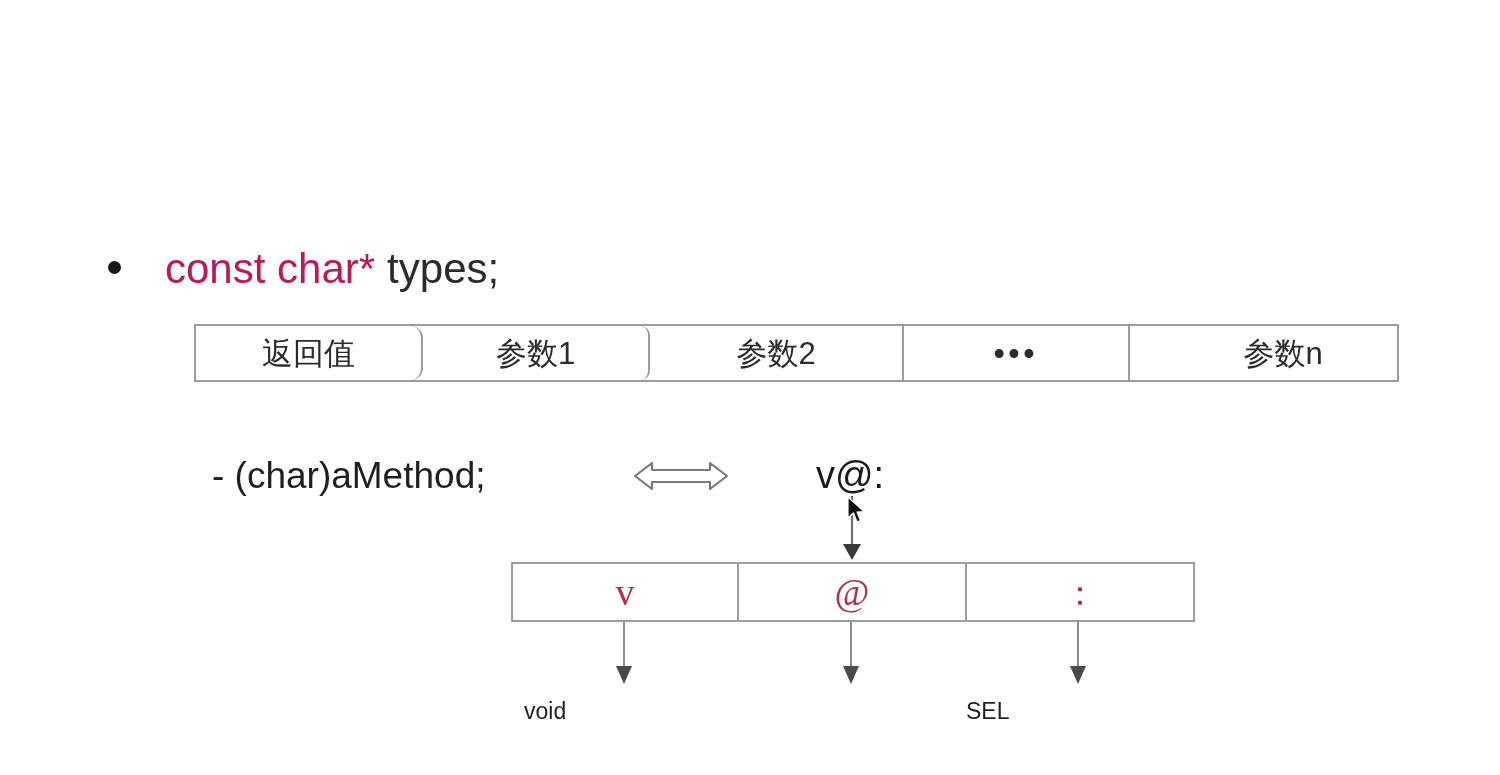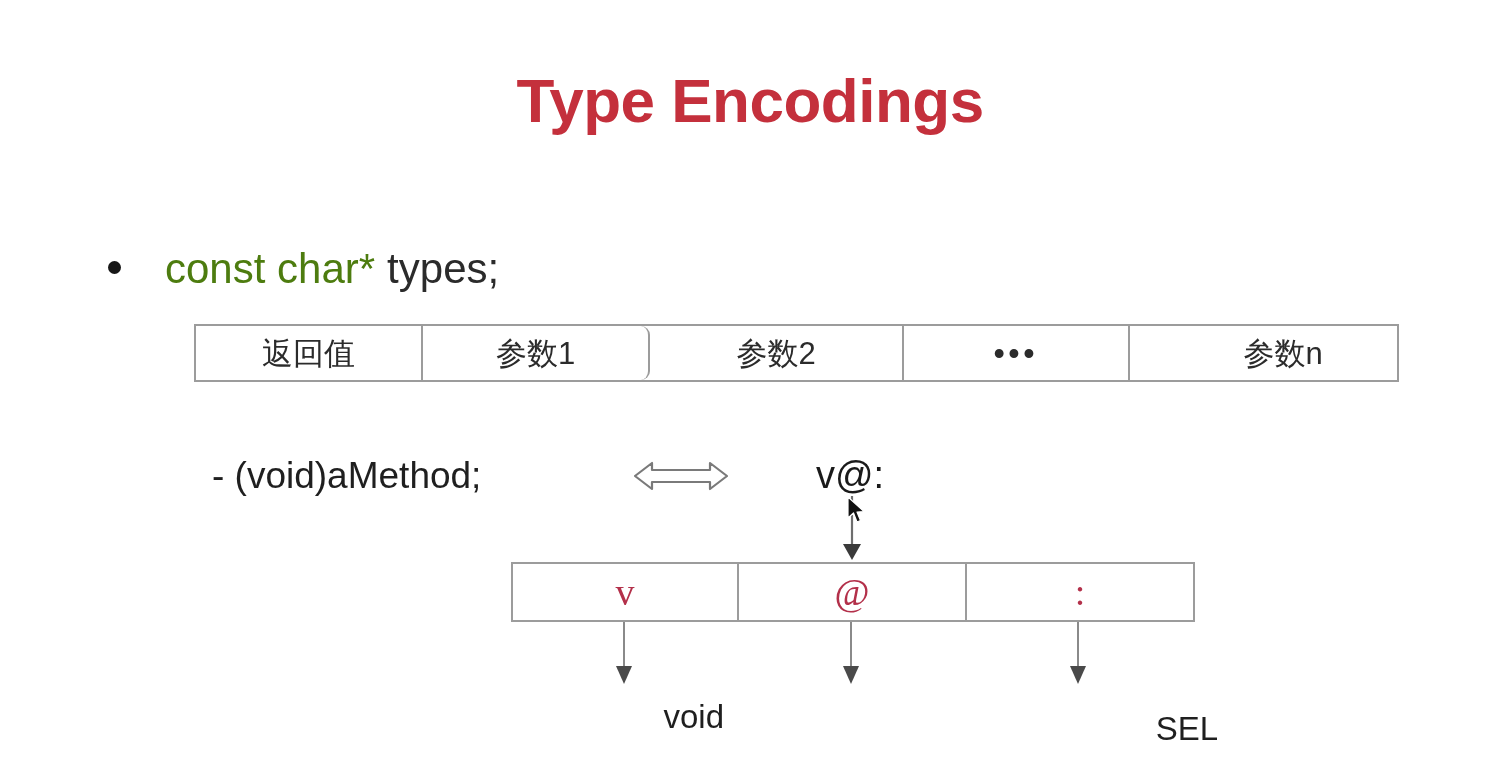--- a/index.html
+++ b/index.html
@@ -68,21 +68,21 @@
     border-radius: 50%;
     background: #171717;
     display: inline-block;
     margin-right: 44px;
     position: relative;
     top: -9px;
     flex: none;
   }
   .code-red {
     font-size: 42px;
-    color: #4d7c0f;
+    color: #be185d;
     font-family: "Liberation Sans", sans-serif;
     letter-spacing: 0px;
   }
   .code-dark {
     font-size: 42px;
     color: #2b2b2b;
     font-family: "Liberation Sans", sans-serif;
     margin-left: 12px;
     margin-top: 42px;
   }
@@ -104,21 +104,21 @@
     justify-content: center;
     border-right: 2px solid #9c9c9c;
     box-sizing: border-box;
     font-size: 31px;
     color: #2b2b2b;
     font-family: "Liberation Sans", "DejaVu Sans", sans-serif;
     line-height: 1;
     white-space: nowrap;
   }
   .table-one .cell:last-child { border-right: none; }
-  .t1-c0 { width: 227px; }
+  .t1-c0 { width: 227px; border-radius: 12px; }
   .t1-c1 { width: 227px; border-radius: 9px; }
   .t1-c2 { width: 254px; }
   .t1-c3 { width: 226px; font-size: 34px; letter-spacing: 4px; font-weight: bold; }
   .t1-c4 { width: 228px; margin-left: 39px; }
 
   
   .method-sig {
     position: absolute;
     left: 212px;
     top: 455px;
@@ -197,54 +197,53 @@
     height: 64px;
     top: 622px;
   }
   .drop-a0 { left: 612px; }
   .drop-a1 { left: 839px; }
   .drop-a2 { left: 1066px; }
 
   .leaf-label {
     position: absolute;
     top: 698px;
-    font-size: 33px;
+    font-size: 23px;
     color: #1f1f1f;
-    text-align: right;
+    text-align: left;
     white-space: nowrap;
     font-family: "Liberation Sans", sans-serif;
   }
   .leaf-l0 { left: 524px; width: 200px; }
   .leaf-l1 { left: 751px; width: 200px; }
-  .leaf-l2 { left: 1018px; width: 200px; margin-top: 12px; }
+  .leaf-l2 { left: 966px; width: 200px; }
 </style>
 </head>
 <body>
 
 <div class="slide">
 
-  <div class="slide-title">Type Encodings</div>
 
   <div class="watermark"></div>
 
   <div class="bullet-row">
     <span class="bullet-dot"></span>
     <span class="code-red">const char*</span>
     <span class="code-dark">types;</span>
   </div>
 
   <div class="table-one">
     <div class="cell t1-c0">返回值</div>
     <div class="cell t1-c1">参数1</div>
     <div class="cell t1-c2">参数2</div>
     <div class="cell t1-c3">•••</div>
     <div class="cell t1-c4">参数n</div>
   </div>
 
-  <div class="method-sig">- (void)aMethod;</div>
+  <div class="method-sig">- (char)aMethod;</div>
 
   <div class="equiv-arrow">
     <svg width="98" height="36" viewBox="0 0 98 36">
       <path d="M 20 5 L 20 12 L 78 12 L 78 5 L 95 18 L 78 31 L 78 24 L 20 24 L 20 31 L 3 18 Z" fill="#ffffff" stroke="#7a7a7a" stroke-width="2.2" stroke-linejoin="round"></path>
     </svg>
   </div>
 
   <div class="encoded-str">v@:</div>
 
   <div class="connector-down">

